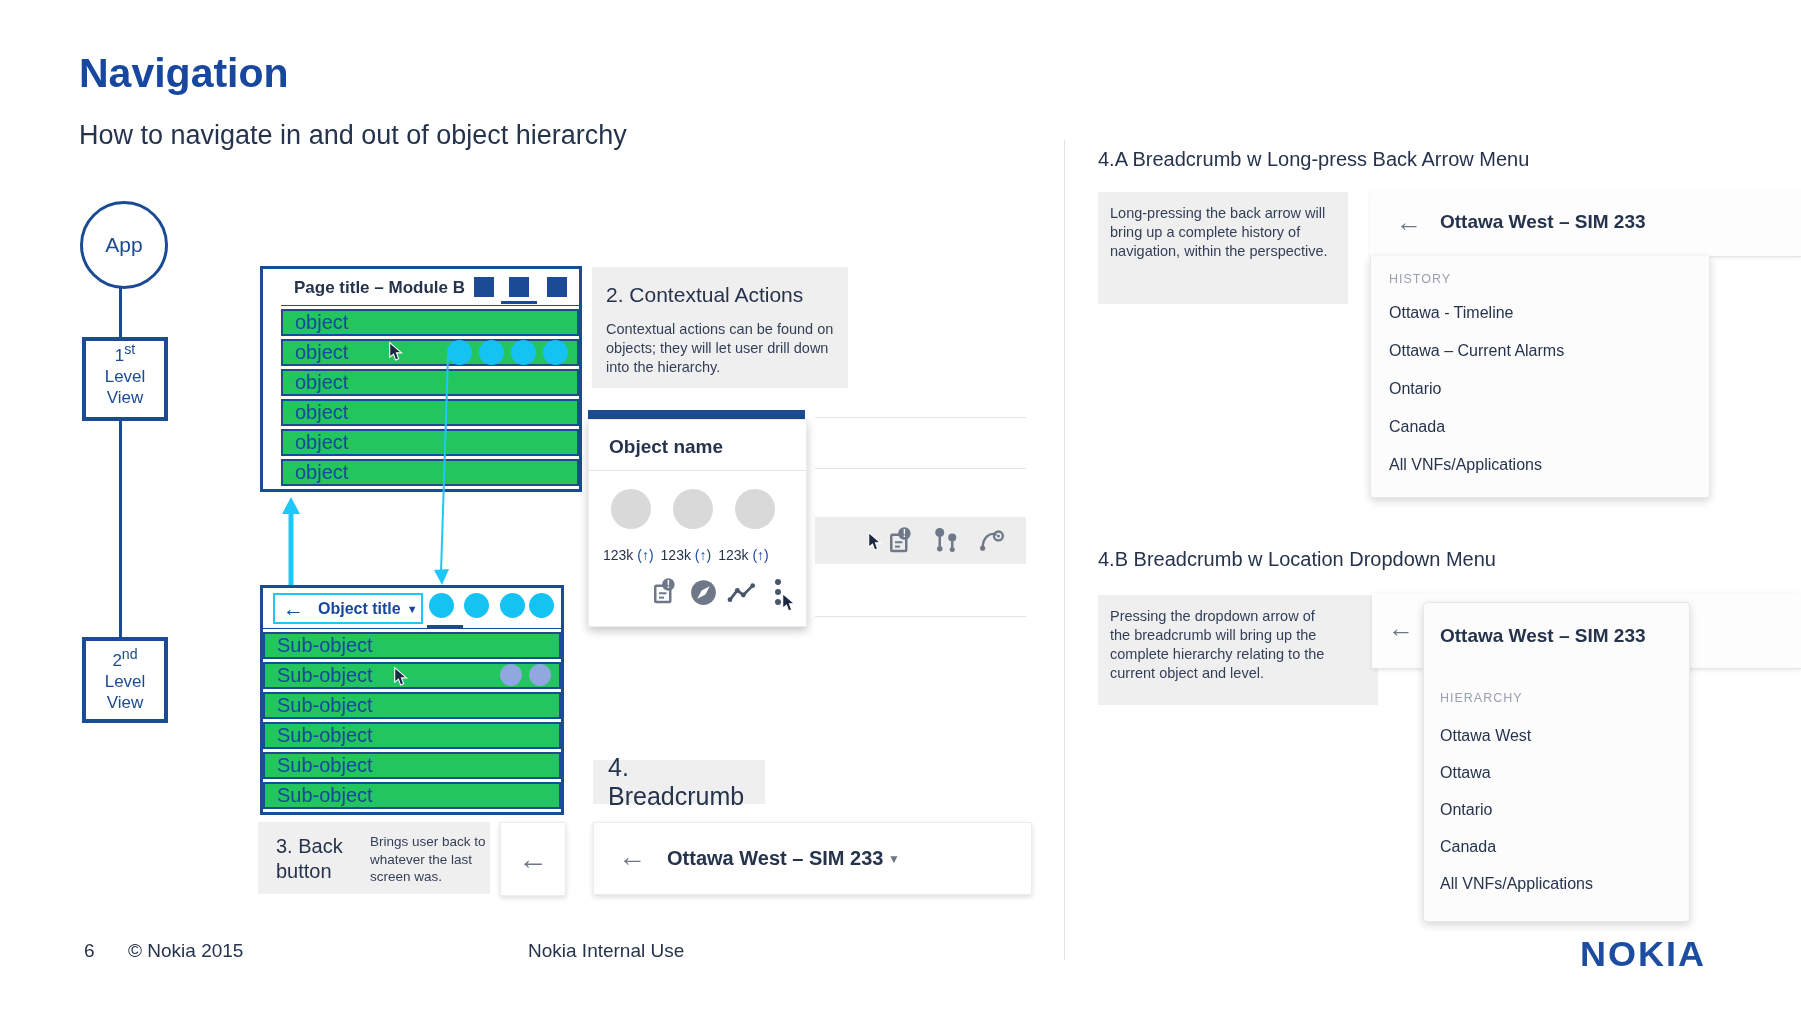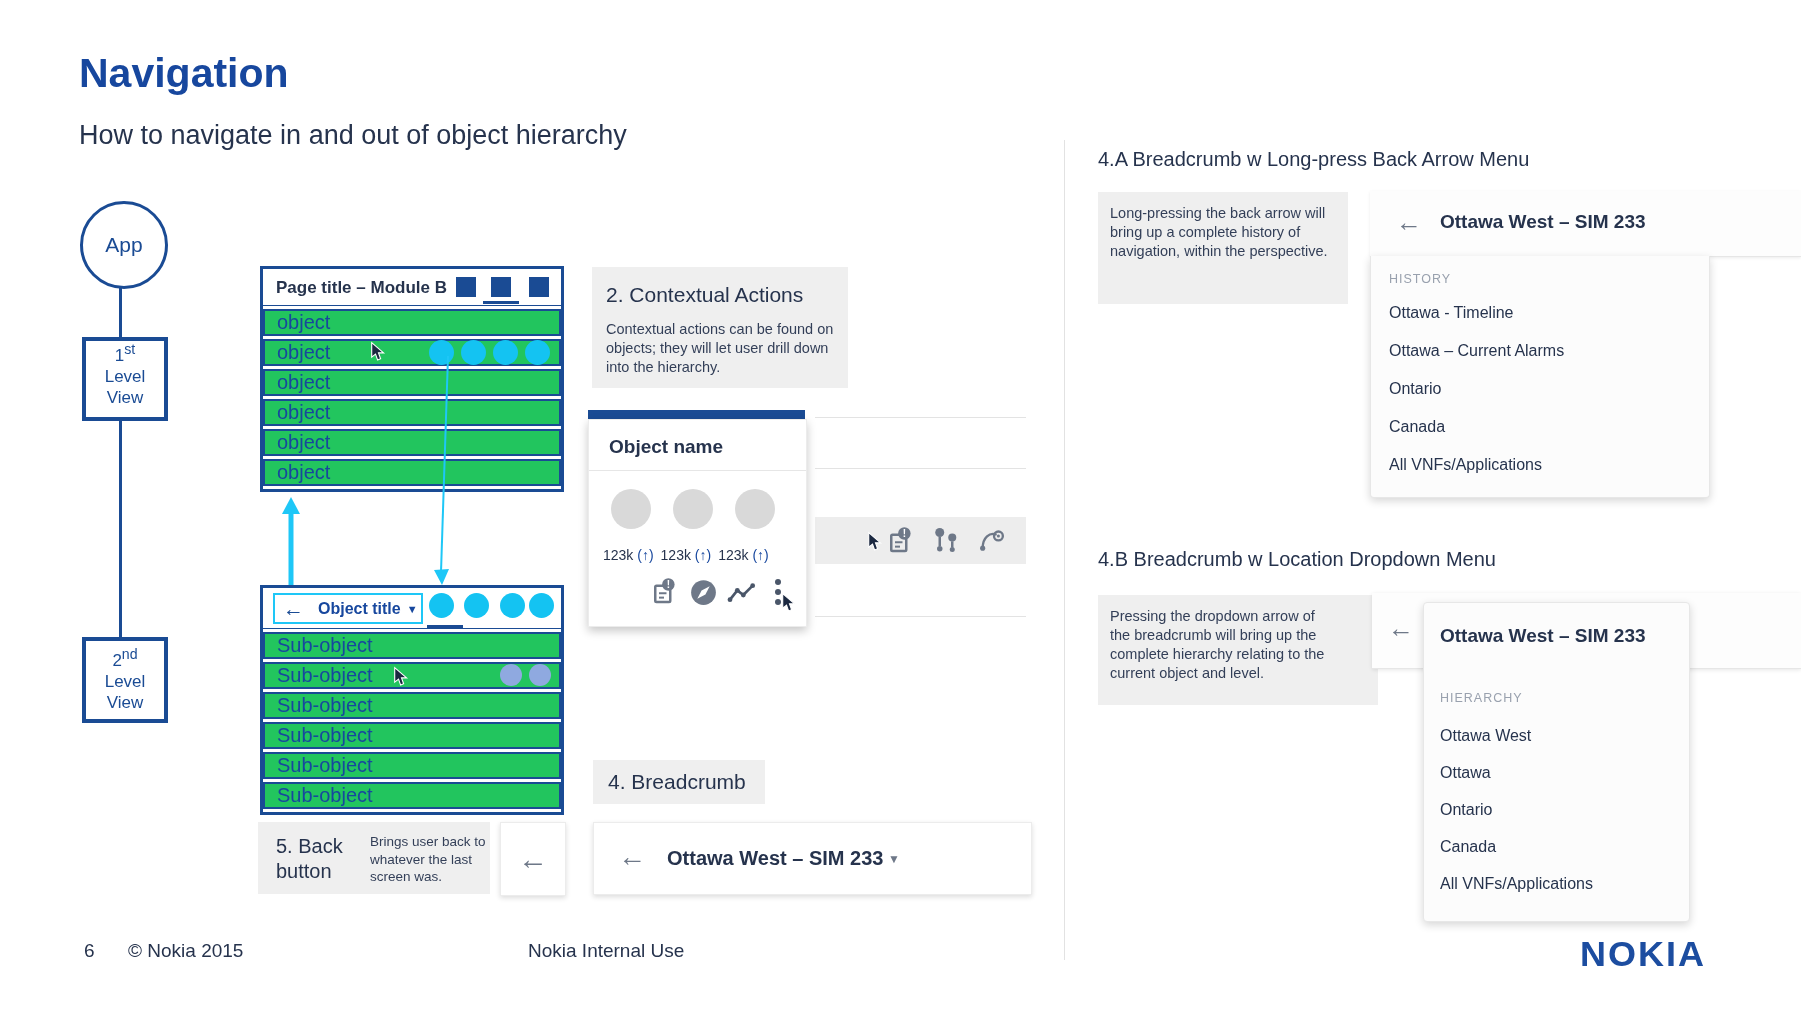--- a/index.html
+++ b/index.html
@@ -43,21 +43,21 @@
     <div>View</div>
   </div>
   <div class="abs" style="left:119px;top:417px;width:3px;height:220px;background:#1a4b94;"></div>
   <div class="abs" style="left:82px;top:637px;width:78px;height:78px;border:4px solid #1a4b94;background:#fff;
        display:flex;flex-direction:column;align-items:center;justify-content:center;font-size:17px;color:#1a4b94;line-height:1.25;">
     <div><span>2</span><sup>nd</sup></div>
     <div>Level</div>
     <div>View</div>
   </div>
 
-  <div class="abs wire" style="left:260px;top:266px;width:298px;background:#fff;padding-bottom:3px;">
+  <div class="abs wire" style="left:260px;top:266px;width:298px;background:#fff;padding-bottom:3px;padding-left:18px;">
     <div style="height:36px;position:relative;border-bottom:1px solid #1a4b94;">
       <span style="position:absolute;left:13px;top:9px;font-size:17px;font-weight:bold;color:#26334d;">Page title – Module B</span>
       <span class="sq" style="left:193px;top:8px;"></span>
       <span class="sq" style="left:228px;top:8px;"></span>
       <span class="sq" style="left:266px;top:8px;"></span>
       <span class="abs" style="left:220px;top:32px;width:36px;height:3px;background:#1a4b94;"></span>
     </div>
     <div class="row"><span>object</span></div>
     <div class="row"><span>object</span>
       <span class="cyandot" style="left:164px;top:-1px;width:25px;height:25px;"></span>
@@ -178,25 +178,25 @@
       <circle cx="17.5" cy="8.5" r="1.3" fill="#6e7888"></circle>
       <circle cx="4" cy="19" r="2.2" fill="#6e7888"></circle>
     </svg>
     <svg class="cursor-svg" style="left:52px;top:14px;" viewBox="0 0 20 24">
       <polygon points="2,1 2,18 6.5,14.5 9,21.5 12.5,20 10,13 16,13" fill="#1b2840" stroke="#ffffff" stroke-width="1.3"></polygon>
     </svg>
   </div>
   <div class="abs" style="left:815px;top:616px;width:211px;height:1px;background:#e3e3e3;"></div>
 
   <div class="abs graybox" style="left:593px;top:760px;width:172px;height:44px;display:flex;align-items:center;">
-    <span style="margin-left:15px;font-size:21px;color:#26334d;">4. Breadcrumb</span>
+    <span style="margin-left:15px;font-size:25px;color:#26334d;">4. Breadcrumb</span>
   </div>
 
   <div class="abs graybox" style="left:258px;top:822px;width:232px;height:72px;">
-    <div class="abs" style="left:18px;top:12px;width:92px;font-size:20px;line-height:1.25;color:#26334d;">5. Back button</div>
+    <div class="abs" style="left:18px;top:12px;width:92px;font-size:20px;line-height:1.25;color:#26334d;">3. Back button</div>
     <div class="abs" style="left:112px;top:11px;width:118px;font-size:13.5px;line-height:1.3;color:#333f58;">Brings user back to whatever the last screen was.</div>
   </div>
   <div class="abs whitecard" style="left:500px;top:822px;width:64px;height:72px;display:flex;align-items:center;justify-content:center;">
     <span class="arrow-gray" style="font-size:30px;">←</span>
   </div>
 
   <div class="abs whitecard" style="left:593px;top:822px;width:437px;height:71px;">
     <span class="abs arrow-gray" style="left:24px;top:18px;font-size:28px;">←</span>
     <span class="abs" style="left:73px;top:24px;font-size:20px;font-weight:bold;color:#26334d;">Ottawa West – SIM 233</span>
     <span class="abs arrow-gray" style="left:294px;top:29px;font-size:12px;">▼</span>

